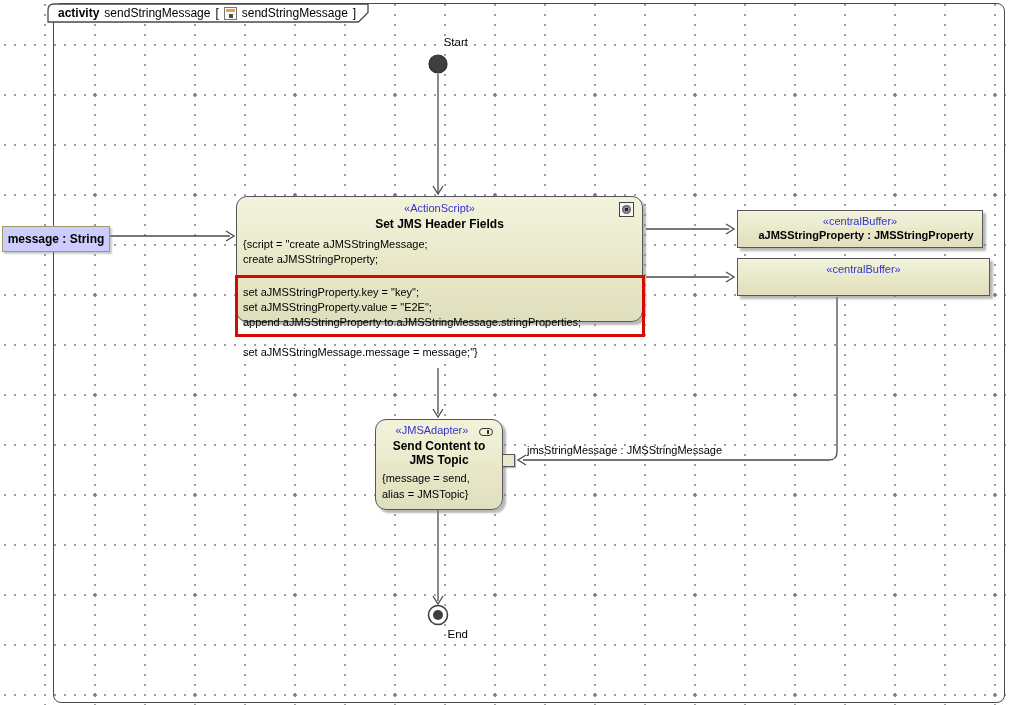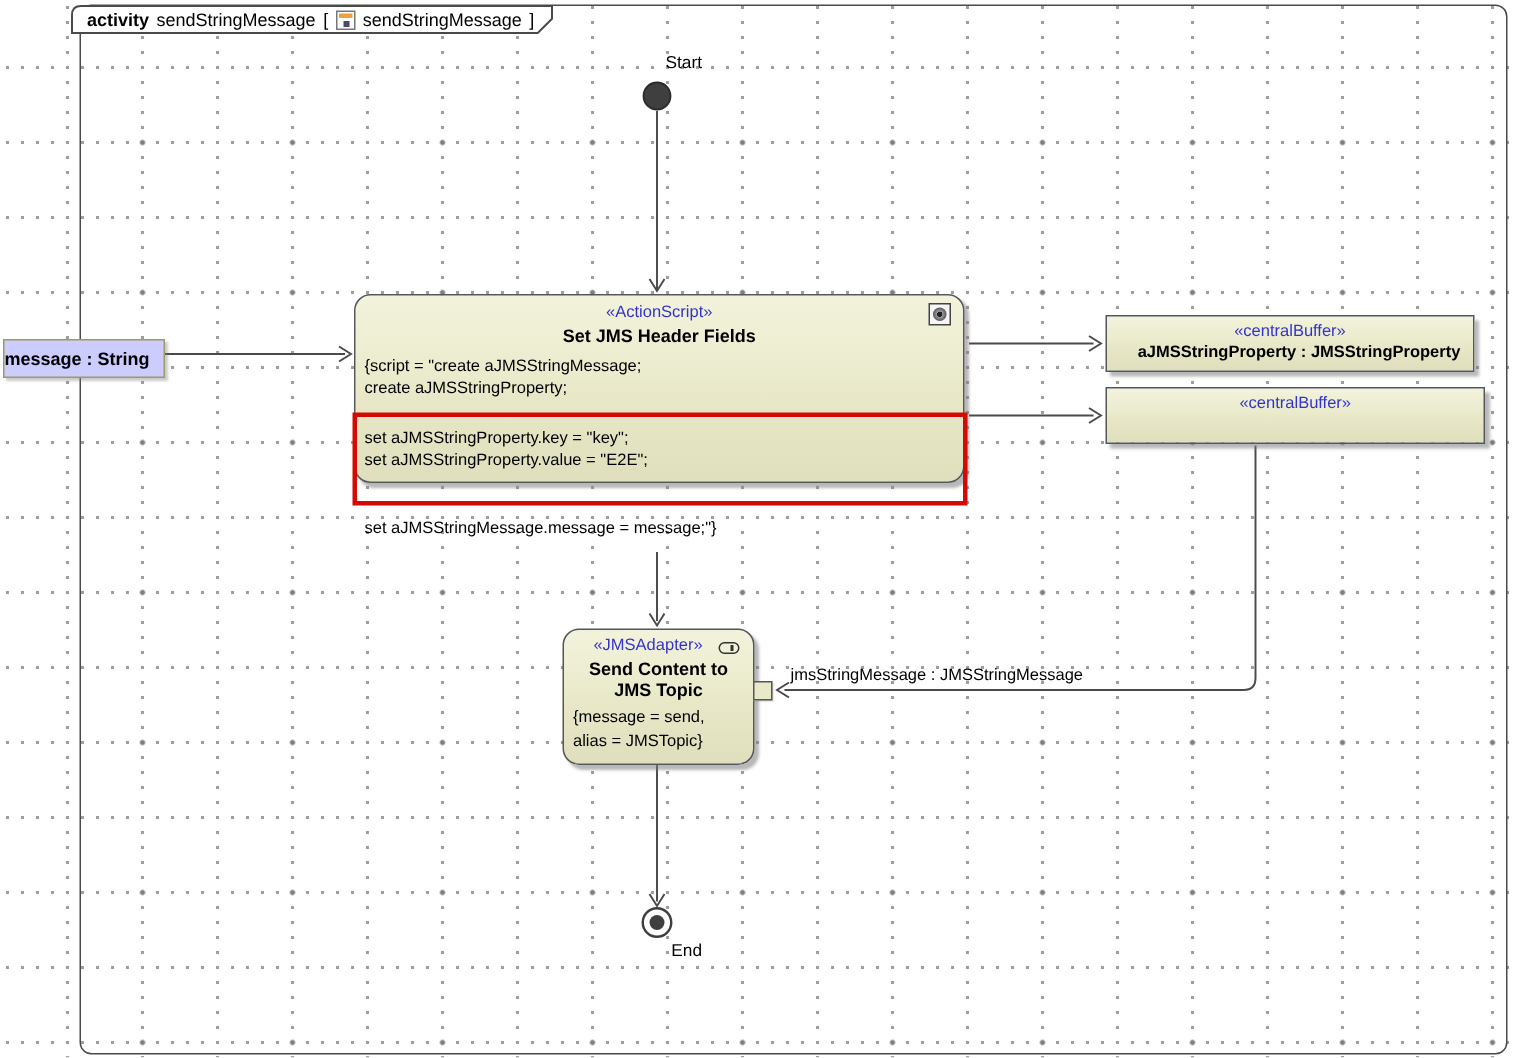--- a/index.html
+++ b/index.html
@@ -49,21 +49,21 @@
   .buffer-name{position:absolute;left:12px;right:0;top:18px;text-align:center;font-weight:bold;font-size:11px;white-space:nowrap;}
 
   .adapter{left:375px;top:419px;width:128px;height:91px;}
   .capsule{position:absolute;right:9px;top:8px;width:14px;height:8px;box-sizing:border-box;
     border:1.3px solid #333;border-radius:4px;background:#f2f2dc;}
   .capsule-bar{position:absolute;right:3px;top:1px;width:2px;height:3.5px;background:#333;}
   .pin{position:absolute;left:502px;top:454px;width:13px;height:13px;box-sizing:border-box;
     background:#e9e9ca;border:1.4px solid #55555c;z-index:5;box-shadow:1px 1px 1px rgba(125,125,125,.5);}
 
   .param{position:absolute;left:2px;top:226px;width:108px;height:26px;box-sizing:border-box;z-index:5;
-    background:#ccccff;border:1.4px solid #9b9b63;display:flex;align-items:center;justify-content:flex-start;
+    background:#ccccff;border:1.4px solid #9b9b63;display:flex;align-items:center;justify-content:center;
     font-weight:bold;font-size:12px;box-shadow:2px 2px 1.5px rgba(125,125,125,.4);}
 
   .nlabel{position:absolute;font-size:11.5px;z-index:3;white-space:nowrap;}
   .start-label,.end-label{width:60px;text-align:right;}
   .start-label{left:408px;top:36px;}
   .end-label{left:408px;top:628px;}
   .flow-label{left:527px;top:444px;font-size:11px;}
 </style>
 </head>
 <body>
@@ -125,20 +125,21 @@
     <div class="stereo" style="top:5px;">«ActionScript»</div>
     <div class="btitle" style="top:20px;">Set JMS Header Fields</div>
     <div class="gear">
         <span class="gear-inner"></span>
       </div>
     <div class="code" style="top:41px;">{script = "create aJMSStringMessage;</div>
     <div class="code" style="top:56px;">create aJMSStringProperty;</div>
     <div class="highlight"></div>
     <div class="code" style="top:89px;z-index:5;">set aJMSStringProperty.key = "key";</div>
     <div class="code" style="top:104px;z-index:5;">set aJMSStringProperty.value = "E2E";</div>
+    <div class="code" style="top:119px;z-index:5;">append aJMSStringProperty to aJMSStringMessage.stringProperties;</div>
     <div class="code" style="top:149px;">set aJMSStringMessage.message = message;"}</div>
   </div>
 
   <div class="node buffer1">
     <div class="stereo" style="top:4px;">«centralBuffer»</div>
     <div class="buffer-name">aJMSStringProperty : JMSStringProperty</div>
   </div>
 
   <div class="node buffer2">
     <div class="stereo" style="top:4px;">«centralBuffer»</div>

